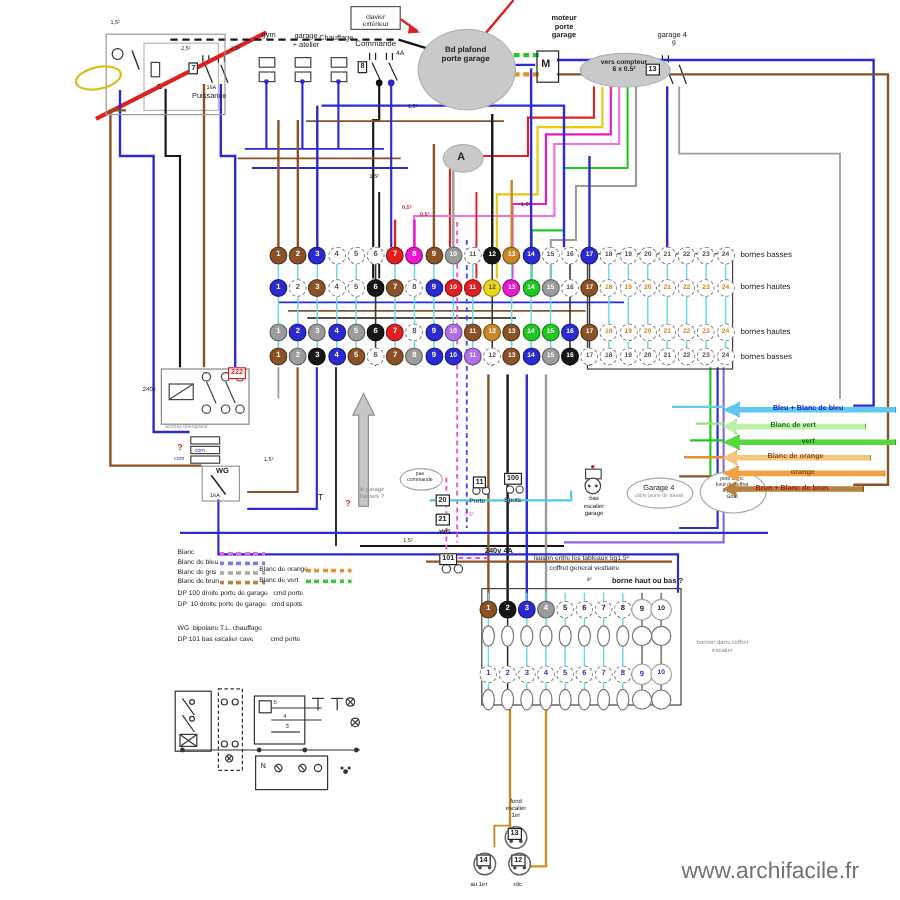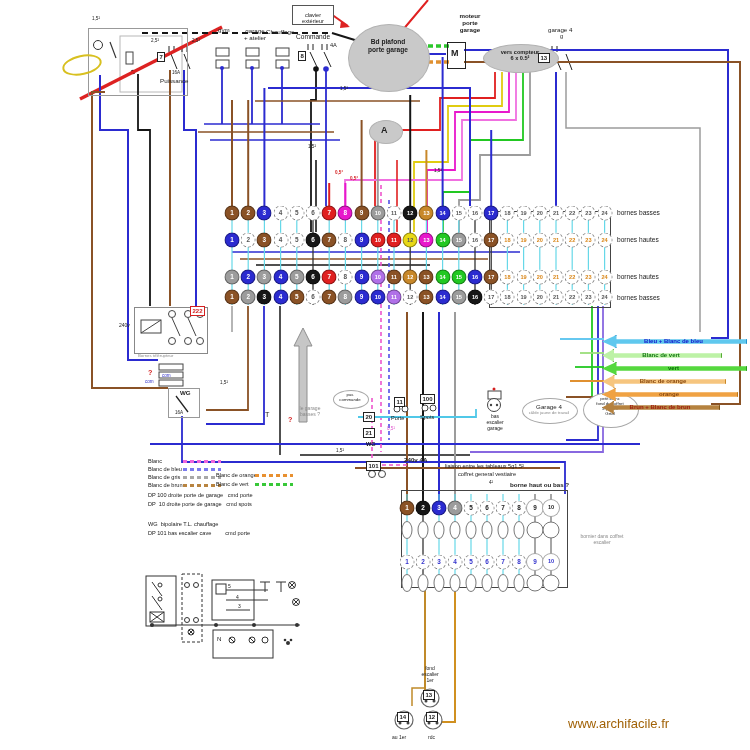--- a/index.html
+++ b/index.html
@@ -18,21 +18,21 @@
   .rbox{border-color:#d42020;color:#d42020;}
   .obox{position:absolute;border:1px solid #999;}
   .ell{position:absolute;border-radius:50%;}
   .gell{background:#c9c9c9;border:1px solid #b2b2b2;}
   .well{background:#fff;border:1px solid #a8a8a8;}
   .tc{position:absolute;border-radius:50%;text-align:center;font-weight:bold;
       transform:translate(-50%,-50%);}
   .sw{position:absolute;height:3px;}
   .clavbox{position:absolute;border:1px solid #555;background:#fff;text-align:center;}
   .yell{position:absolute;border:2px solid #d8c020;border-radius:50%;transform:rotate(-12deg);}
-  .wm{position:absolute;font-size:13px;color:#a16207;}
+  .wm{position:absolute;font-size:19px;color:#737373;}
 </style>
 </head>
 <body>
 
 <div id="stage">
 
 <svg id="wires" width="750" height="750" viewBox="0 0 750 750">
   <g fill="none">
 
     <rect x="120" y="36" width="62" height="56" stroke="#b8b8b8" stroke-width="1"></rect>

